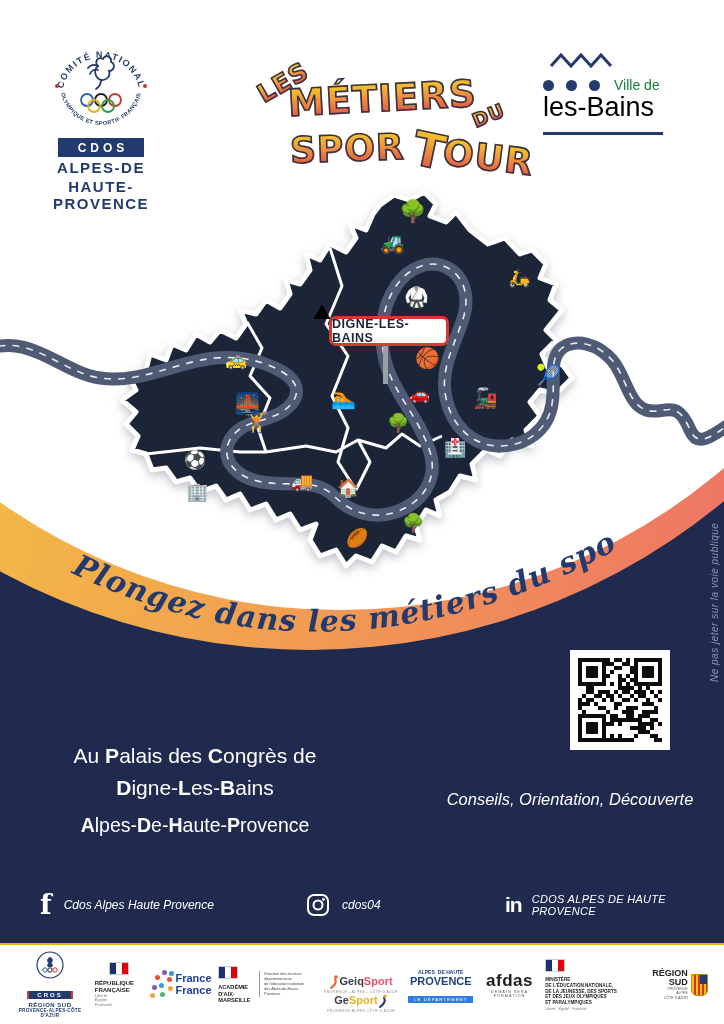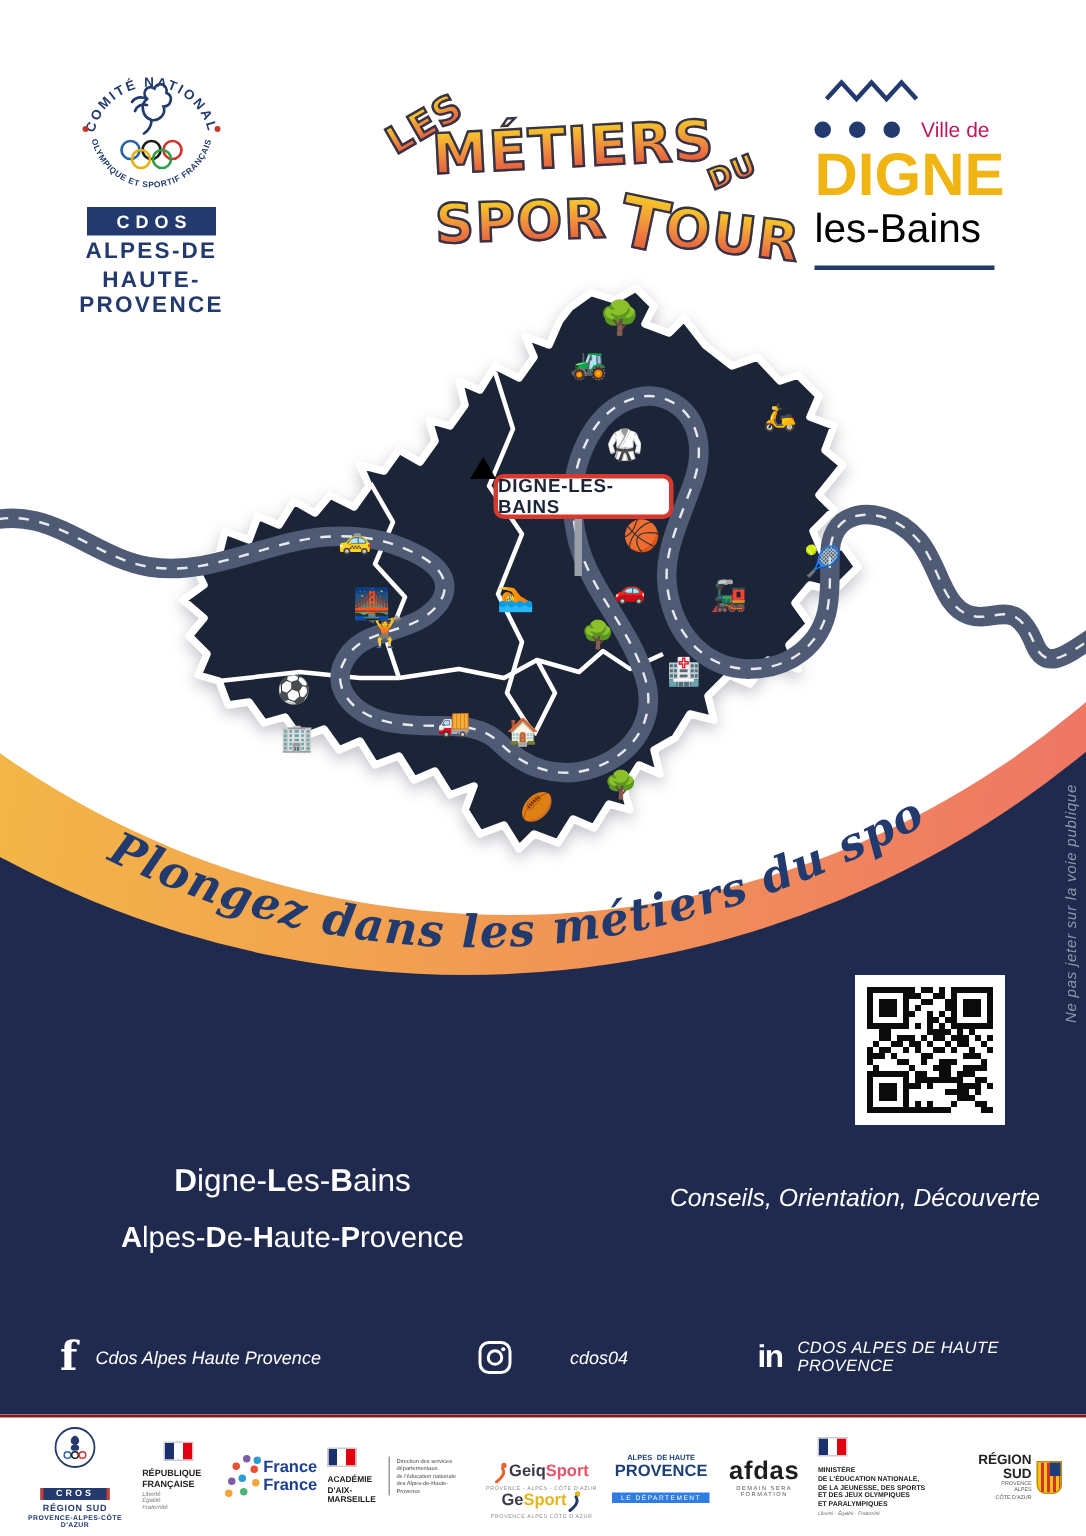--- a/index.html
+++ b/index.html
@@ -34,21 +34,21 @@
   .w-sportrow{position:absolute;left:42px;top:95px;display:flex;align-items:flex-start;}
   .w-spor{font-size:36px;transform:rotate(-2deg);}
   .w-t{font-size:47px;transform:rotate(12deg);margin-left:8px;margin-top:-4px;}
   .w-our{font-size:36px;transform:rotate(7deg) translateY(9px);margin-left:-2px;}
 
   
   .digne{position:absolute;left:543px;top:52px;width:160px;z-index:8;}
   .digne-zigzag{margin-left:6px;}
   .digne-dotrow{display:flex;align-items:center;margin-top:5px;}
   .digne-dot{width:11px;height:11px;border-radius:50%;background:#223a6d;margin-right:12px;}
-  .digne-villede{color:#be185d;font-size:14px;margin-left:2px;}
+  .digne-villede{color:#15803d;font-size:14px;margin-left:2px;}
   .digne-name{color:#f0b513;font-size:40px;font-weight:900;letter-spacing:0;line-height:1.05;margin-top:2px;}
   .digne-suffix{color:#000000;font-size:27px;line-height:1.1;}
   .digne-rule{width:120px;height:3px;background:#223a6d;margin-top:9px;}
 
   
   .map-svg{position:absolute;left:0;top:0;width:724px;height:1024px;z-index:5;pointer-events:none;}
   #map-icons{position:absolute;left:0;top:0;width:724px;height:1024px;z-index:6;pointer-events:none;}
   .map-icon{position:absolute;transform:translate(-50%,-50%);line-height:1;}
   .city-sign-post{position:absolute;left:383px;top:344px;width:5px;height:40px;background:#9aa0a8;z-index:6;}
   .city-sign{position:absolute;left:329px;top:316px;width:114px;height:24px;background:#fff;
@@ -76,29 +76,29 @@
   
   .qr{position:absolute;left:570px;top:650px;width:100px;height:100px;background:#fff;z-index:6;
       display:flex;align-items:center;justify-content:center;}
   #qr-grid{display:grid;grid-template-columns:repeat(21,4px);grid-template-rows:repeat(21,4px);}
   #qr-grid div{width:4px;height:4px;}
   .qd{background:#0b0b0b;}
 
   
   .social{position:absolute;left:0;top:866px;width:724px;height:77px;z-index:6;color:#fff;}
   .soc-item{position:absolute;top:0;height:77px;display:flex;align-items:center;}
-  .soc-fb{left:40px;}  .soc-ig{left:318px;gap:26px;}  .soc-li{left:505px;}
+  .soc-fb{left:40px;}  .soc-ig{left:306px;}  .soc-li{left:505px;}
   .fb-glyph{font-family:"DejaVu Serif",serif;font-weight:bold;font-size:27px;line-height:1;}
   .li-glyph{font-weight:800;font-size:21px;line-height:1;letter-spacing:-1px;}
   .soc-label{font-style:italic;font-size:12px;margin-left:12px;}
   .soc-label-caps{font-style:italic;font-size:11px;margin-left:10px;letter-spacing:.3px;}
 
   
   .footer{position:absolute;left:0;top:943px;width:724px;height:81px;background:#fff;z-index:6;
-          border-top:2px solid #7f1d1d;display:flex;align-items:center;justify-content:space-between;
+          border-top:2px solid #eab308;display:flex;align-items:center;justify-content:space-between;
           padding:0 12px;box-sizing:border-box;}
   .pl{flex:0 0 auto;text-align:center;color:#223a6d;}
   .flag{display:inline-block;width:18px;height:11px;background:linear-gradient(90deg,#1c2f6e 33%,#fff 33%,#fff 66%,#e1000f 66%);
         border:.5px solid #ccc;}
   .p-cros{width:76px;}
   .cros-box{display:inline-block;background:#223a6d;color:#fff;font-weight:bold;font-size:6px;letter-spacing:2px;
             padding:1px 8px;border-left:2px solid #d03b30;border-right:2px solid #d03b30;margin-top:1px;}
   .cros-l1{font-size:6px;font-weight:bold;letter-spacing:.5px;margin-top:1px;}
   .cros-l2{font-size:4.6px;font-weight:bold;letter-spacing:.3px;}
   .p-rf{width:48px;}
@@ -195,21 +195,20 @@
   <div class="digne">
     <svg class="digne-zigzag" width="78" height="16" viewBox="0 0 78 16">
       <polyline points="2,14 12,3 22,14 32,3 42,14 52,3 62,14" fill="none" stroke="#223a6d" stroke-width="3"></polyline>
     </svg>
     <div class="digne-dotrow">
       <span class="digne-dot"></span>
       <span class="digne-dot"></span>
       <span class="digne-dot"></span>
       <span class="digne-villede">Ville de</span>
     </div>
-    <div class="digne-name">DIGNE</div>
     <div class="digne-suffix">les-Bains</div>
     <div class="digne-rule"></div>
   </div>
 
   <svg class="map-svg" viewBox="0 0 724 1024">
     <g style="filter:drop-shadow(0 4px 5px rgba(40,45,70,.28))">
       <path fill="#1c2437" stroke="#ffffff" stroke-width="5" stroke-linejoin="round" d="
         M380,205 L394,195 L410,200 L424,192 L436,204 L430,216 L446,222 L456,212 L470,230 L488,244 L505,238
         L520,254 L532,250 L546,264 L540,278 L556,284 L550,300 L562,310 L546,330 L556,340 L542,354 L548,368
         L562,364 L572,378 L556,394 L540,390 L530,402 L540,416 L526,430 L532,446 L512,440 L500,456 L486,450
@@ -277,20 +276,21 @@
     <defs>
         <path id="bandPath" d="M 50 562 Q 320 706 612 552"></path>
       </defs>
     <text font-family="DejaVu Serif,serif" font-style="italic" font-weight="bold" font-size="30" fill="#223a6d" letter-spacing="1">
       <textPath href="#bandPath" startOffset="4%">Plongez dans les métiers du sport !</textPath>
     </text>
   </svg>
 
   <div class="side-note">Ne pas jeter sur la voie publique</div>
 
+  <div class="detail venue venue-1"><span>Au </span><span class="seg-b">P</span><span>alais des </span><span class="seg-b">C</span><span>ongrès de</span></div>
   <div class="detail venue venue-2"><span class="seg-b">D</span><span>igne-</span><span class="seg-b">L</span><span>es-</span><span class="seg-b">B</span><span>ains</span></div>
   <div class="detail venue venue-3"><span class="seg-b">A</span><span>lpes-</span><span class="seg-b">D</span><span>e-</span><span class="seg-b">H</span><span>aute-</span><span class="seg-b">P</span><span>rovence</span></div>
 
   <div class="qr">
       <div id="qr-grid">
         <div class="qd"></div>
         <div class="qd"></div>
         <div class="qd"></div>
         <div class="qd"></div>
         <div class="qd"></div>

